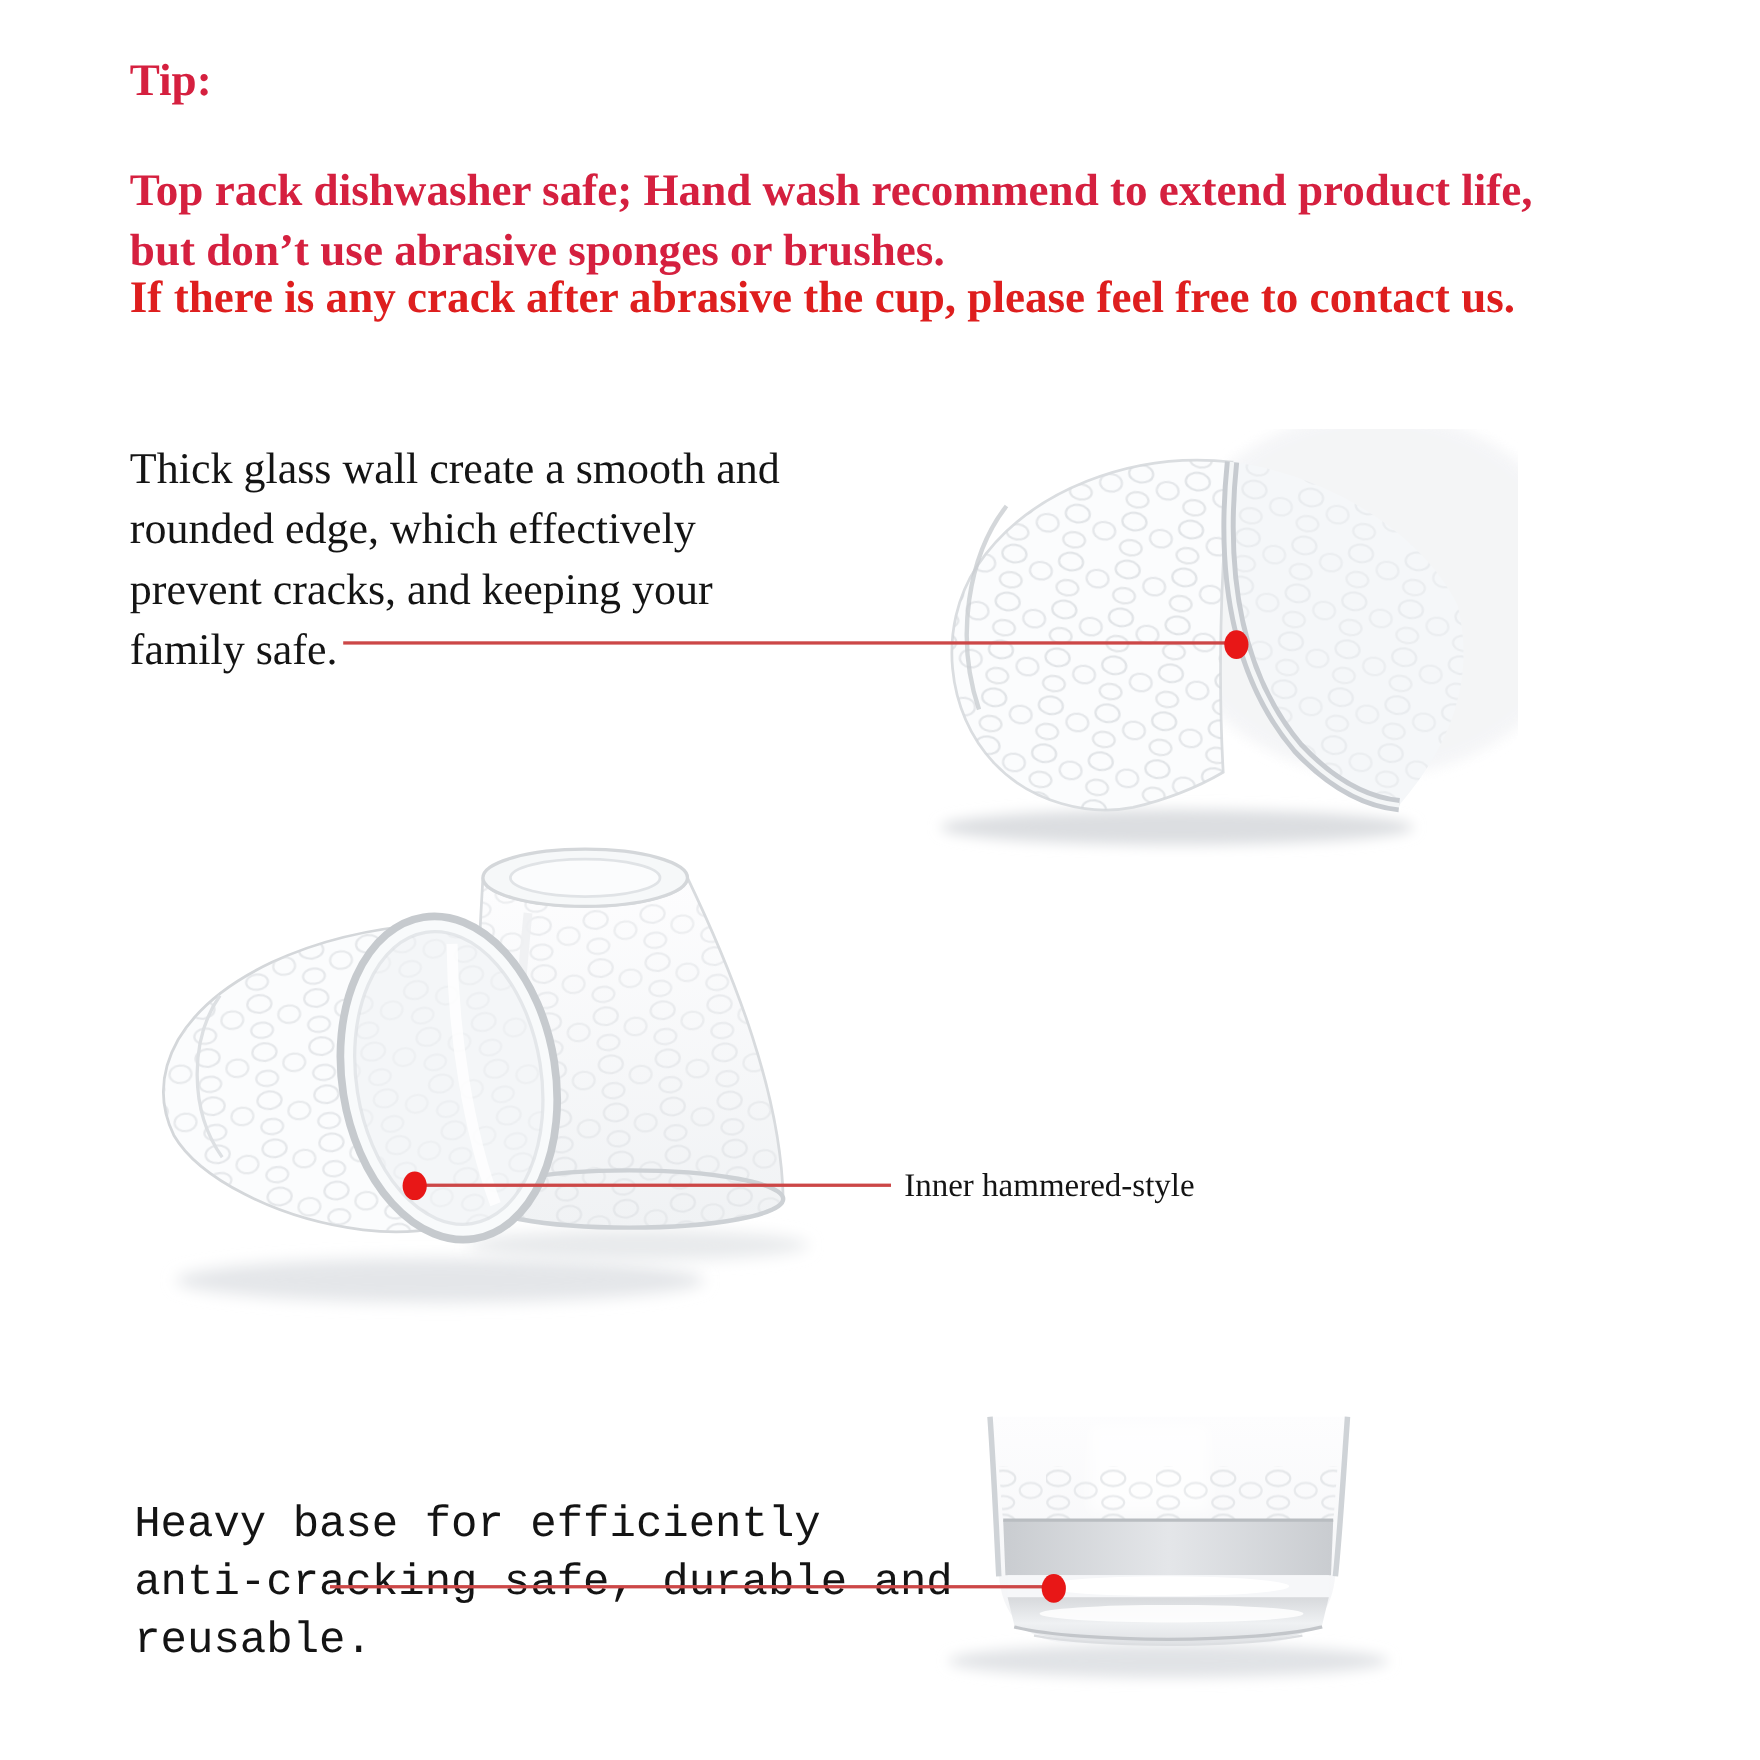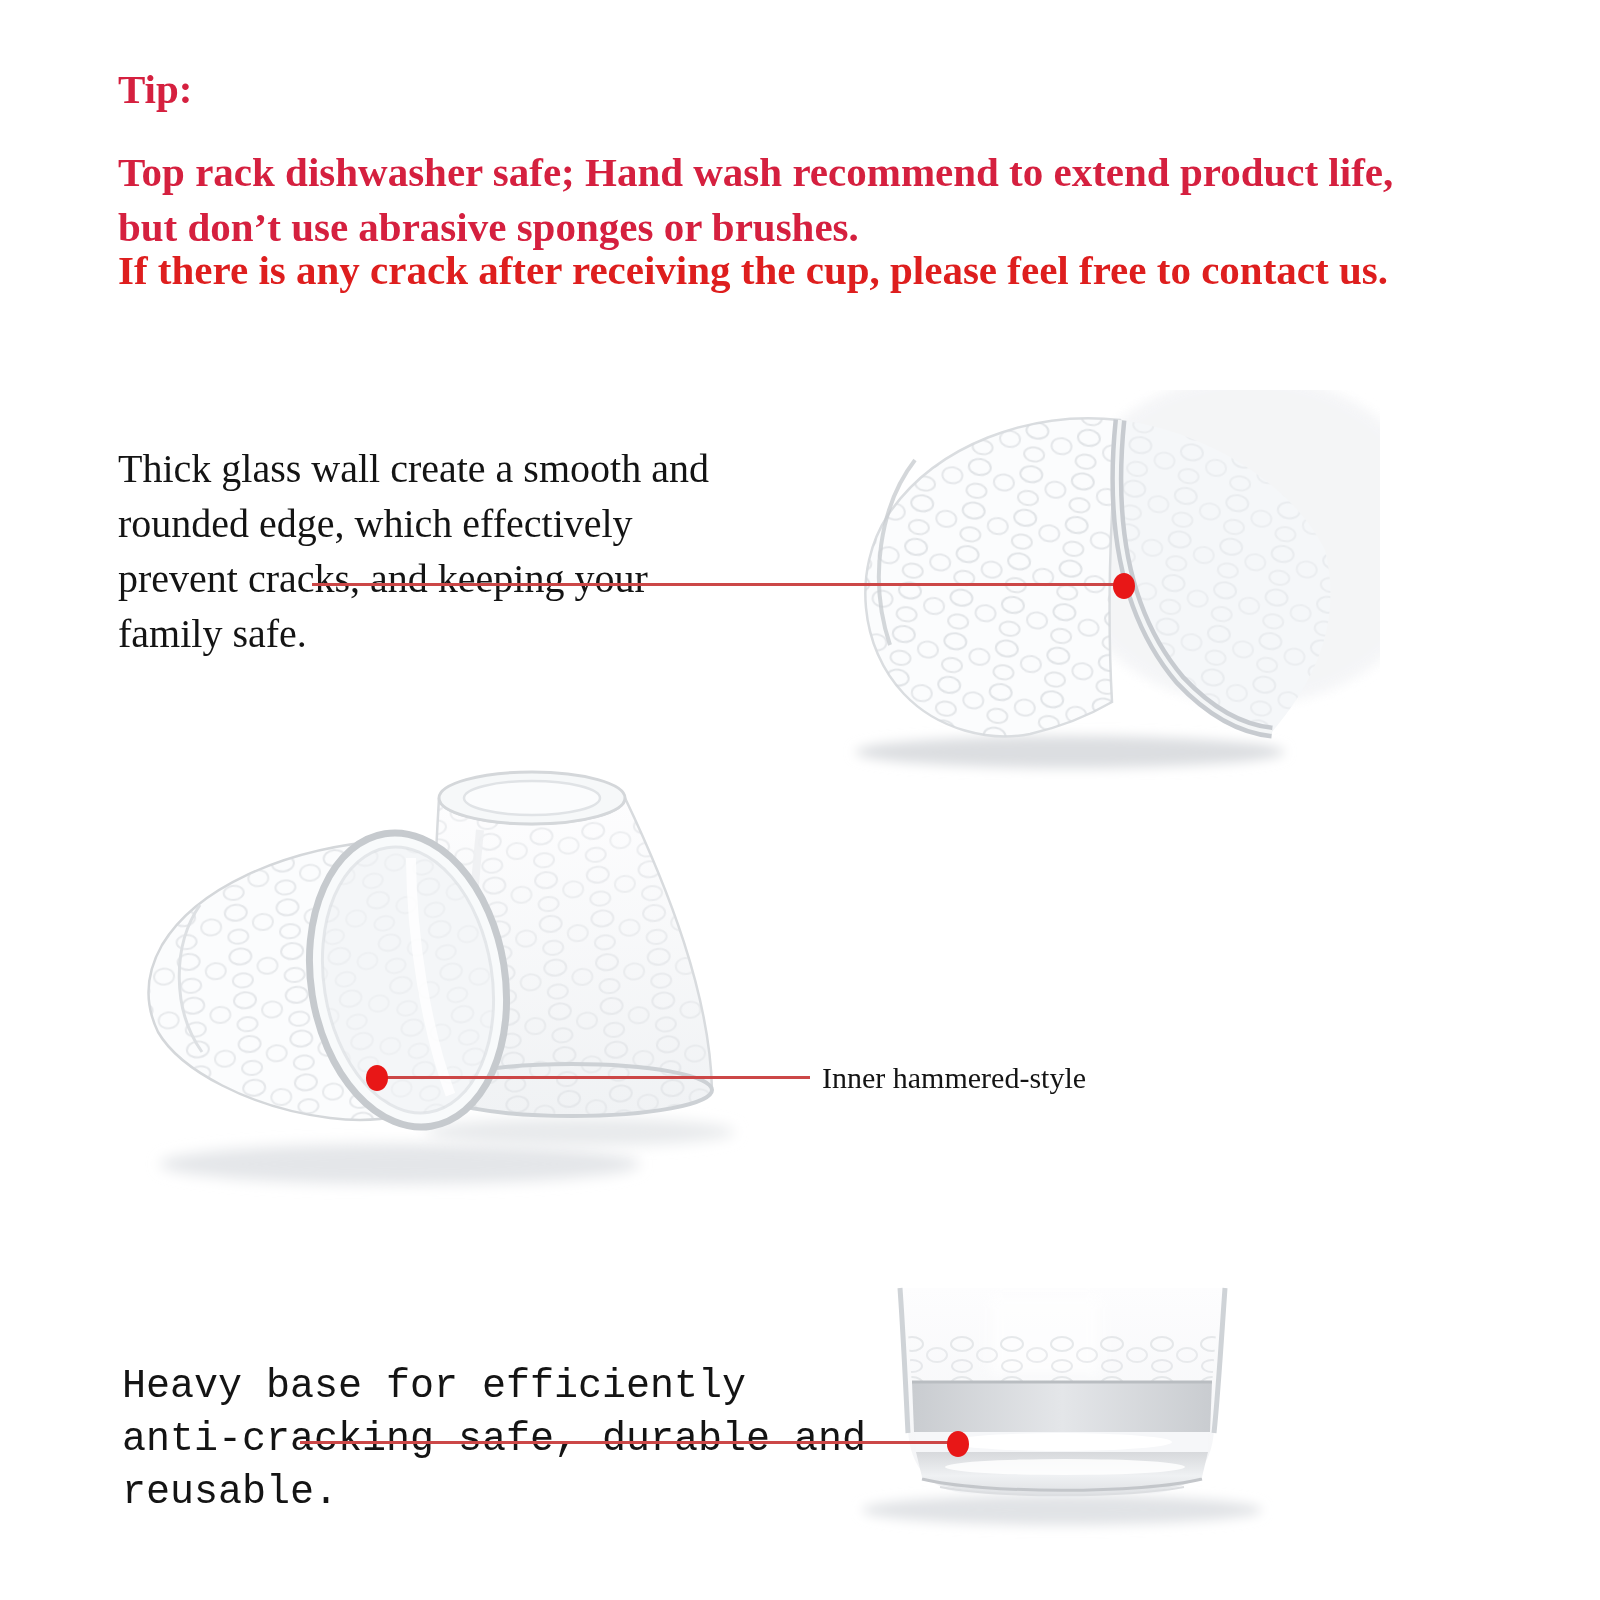--- a/index.html
+++ b/index.html
@@ -11,27 +11,27 @@
   .bright-red-bold{color:#de1e1e;font-weight:bold;font-size:41px;line-height:55px;}
   .black-serif{color:#141414;font-size:40px;line-height:55px;}
   .callout-line{position:absolute;height:3px;background:#cc4747;}
   .callout-dot{position:absolute;width:22px;height:26px;border-radius:50%;background:#e81717;}
   .photo{position:absolute;}
   svg{display:block;}
 </style>
 </head>
 <body>
 
-<div class="abs red-bold nowrap" style="left:118px;top:62px;">Tip:</div>
+<div class="abs red-bold nowrap" style="left:118px;top:45px;">Tip:</div>
 
 <div class="abs red-bold" style="left:118px;top:118px;margin-top:27px;">Top rack dishwasher safe; Hand wash recommend to extend product life,<br>but don’t use abrasive sponges or brushes.</div>
 
-<div class="abs bright-red-bold nowrap" style="left:118px;top:243px;">If there is any crack after receiving the cup, please feel free to contact us.</div>
+<div class="abs bright-red-bold nowrap" style="left:118px;top:243px;">If there is any crack after abrasive the cup, please feel free to contact us.</div>
 
-<div class="abs black-serif" style="left:118px;top:398px;margin-top:43px;">Thick glass wall create a smooth and<br>rounded edge, which effectively<br>prevent cracks, and keeping your<br>family safe.</div>
+<div class="abs black-serif" style="left:118px;top:398px;">Thick glass wall create a smooth and<br>rounded edge, which effectively<br>prevent cracks, and keeping your<br>family safe.</div>
 
 <div class="photo" style="left:820px;top:390px;width:560px;height:390px;">
 <svg width="560" height="390" viewBox="0 0 560 390">
   <defs>
     <pattern id="hamA" width="52" height="44" patternUnits="userSpaceOnUse" patternTransform="rotate(8)">
       <ellipse cx="13" cy="10" rx="11" ry="8" fill="none" stroke="#d3d7db" stroke-width="2"></ellipse>
       <ellipse cx="39" cy="22" rx="10" ry="8" fill="none" stroke="#d9dce0" stroke-width="2"></ellipse>
       <ellipse cx="13" cy="34" rx="10" ry="7" fill="none" stroke="#d7dadd" stroke-width="2"></ellipse>
     </pattern>
     <filter id="blA" x="-50%" y="-50%" width="200%" height="200%">

